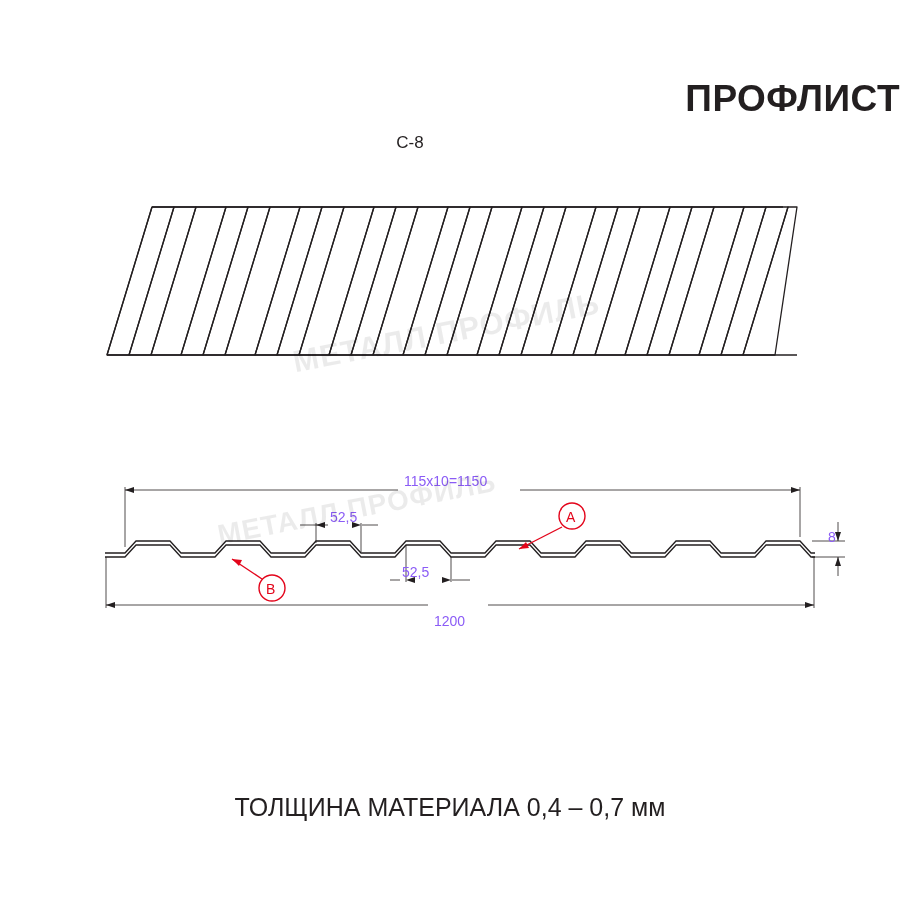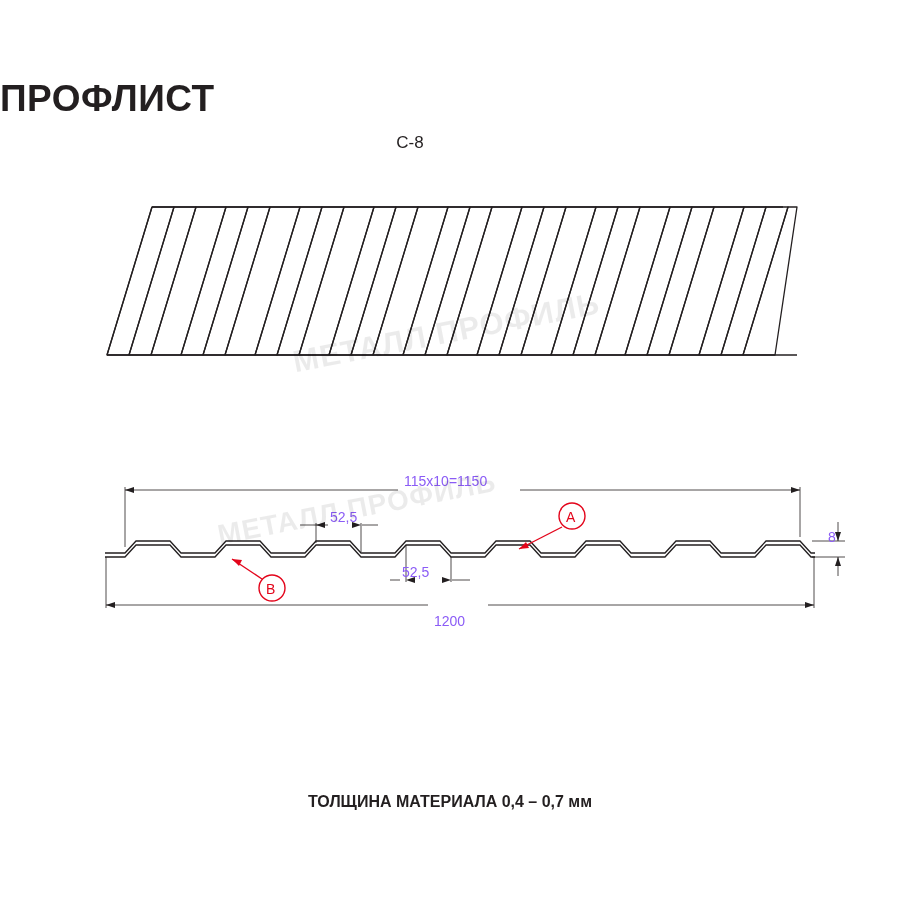--- a/index.html
+++ b/index.html
@@ -20,43 +20,43 @@
     left: 0;
     top: 0;
     width: 900px;
     height: 900px;
   }
   .title {
     position: absolute;
     left: 0;
     top: 78px;
     width: 900px;
-    text-align: left;
+    text-align: right;
     font-size: 37px;
     font-weight: bold;
     letter-spacing: 0.5px;
     color: #231f20;
   }
   .subtitle {
     position: absolute;
     left: 0;
     top: 133px;
     width: 820px;
     text-align: center;
     font-size: 17px;
     color: #231f20;
   }
   .footer {
     position: absolute;
     left: 0;
     top: 793px;
     width: 900px;
     text-align: center;
-    font-size: 16px;
-    font-weight: bold;
+    font-size: 25px;
+    font-weight: normal;
     color: #231f20;
   }
   .dim-label {
     position: absolute;
     font-size: 14px;
     color: #8b5cf6;
     white-space: nowrap;
   }
   .dim-1150 { left: 404px; top: 473px; }
   .dim-525-top { left: 330px; top: 509px; }

